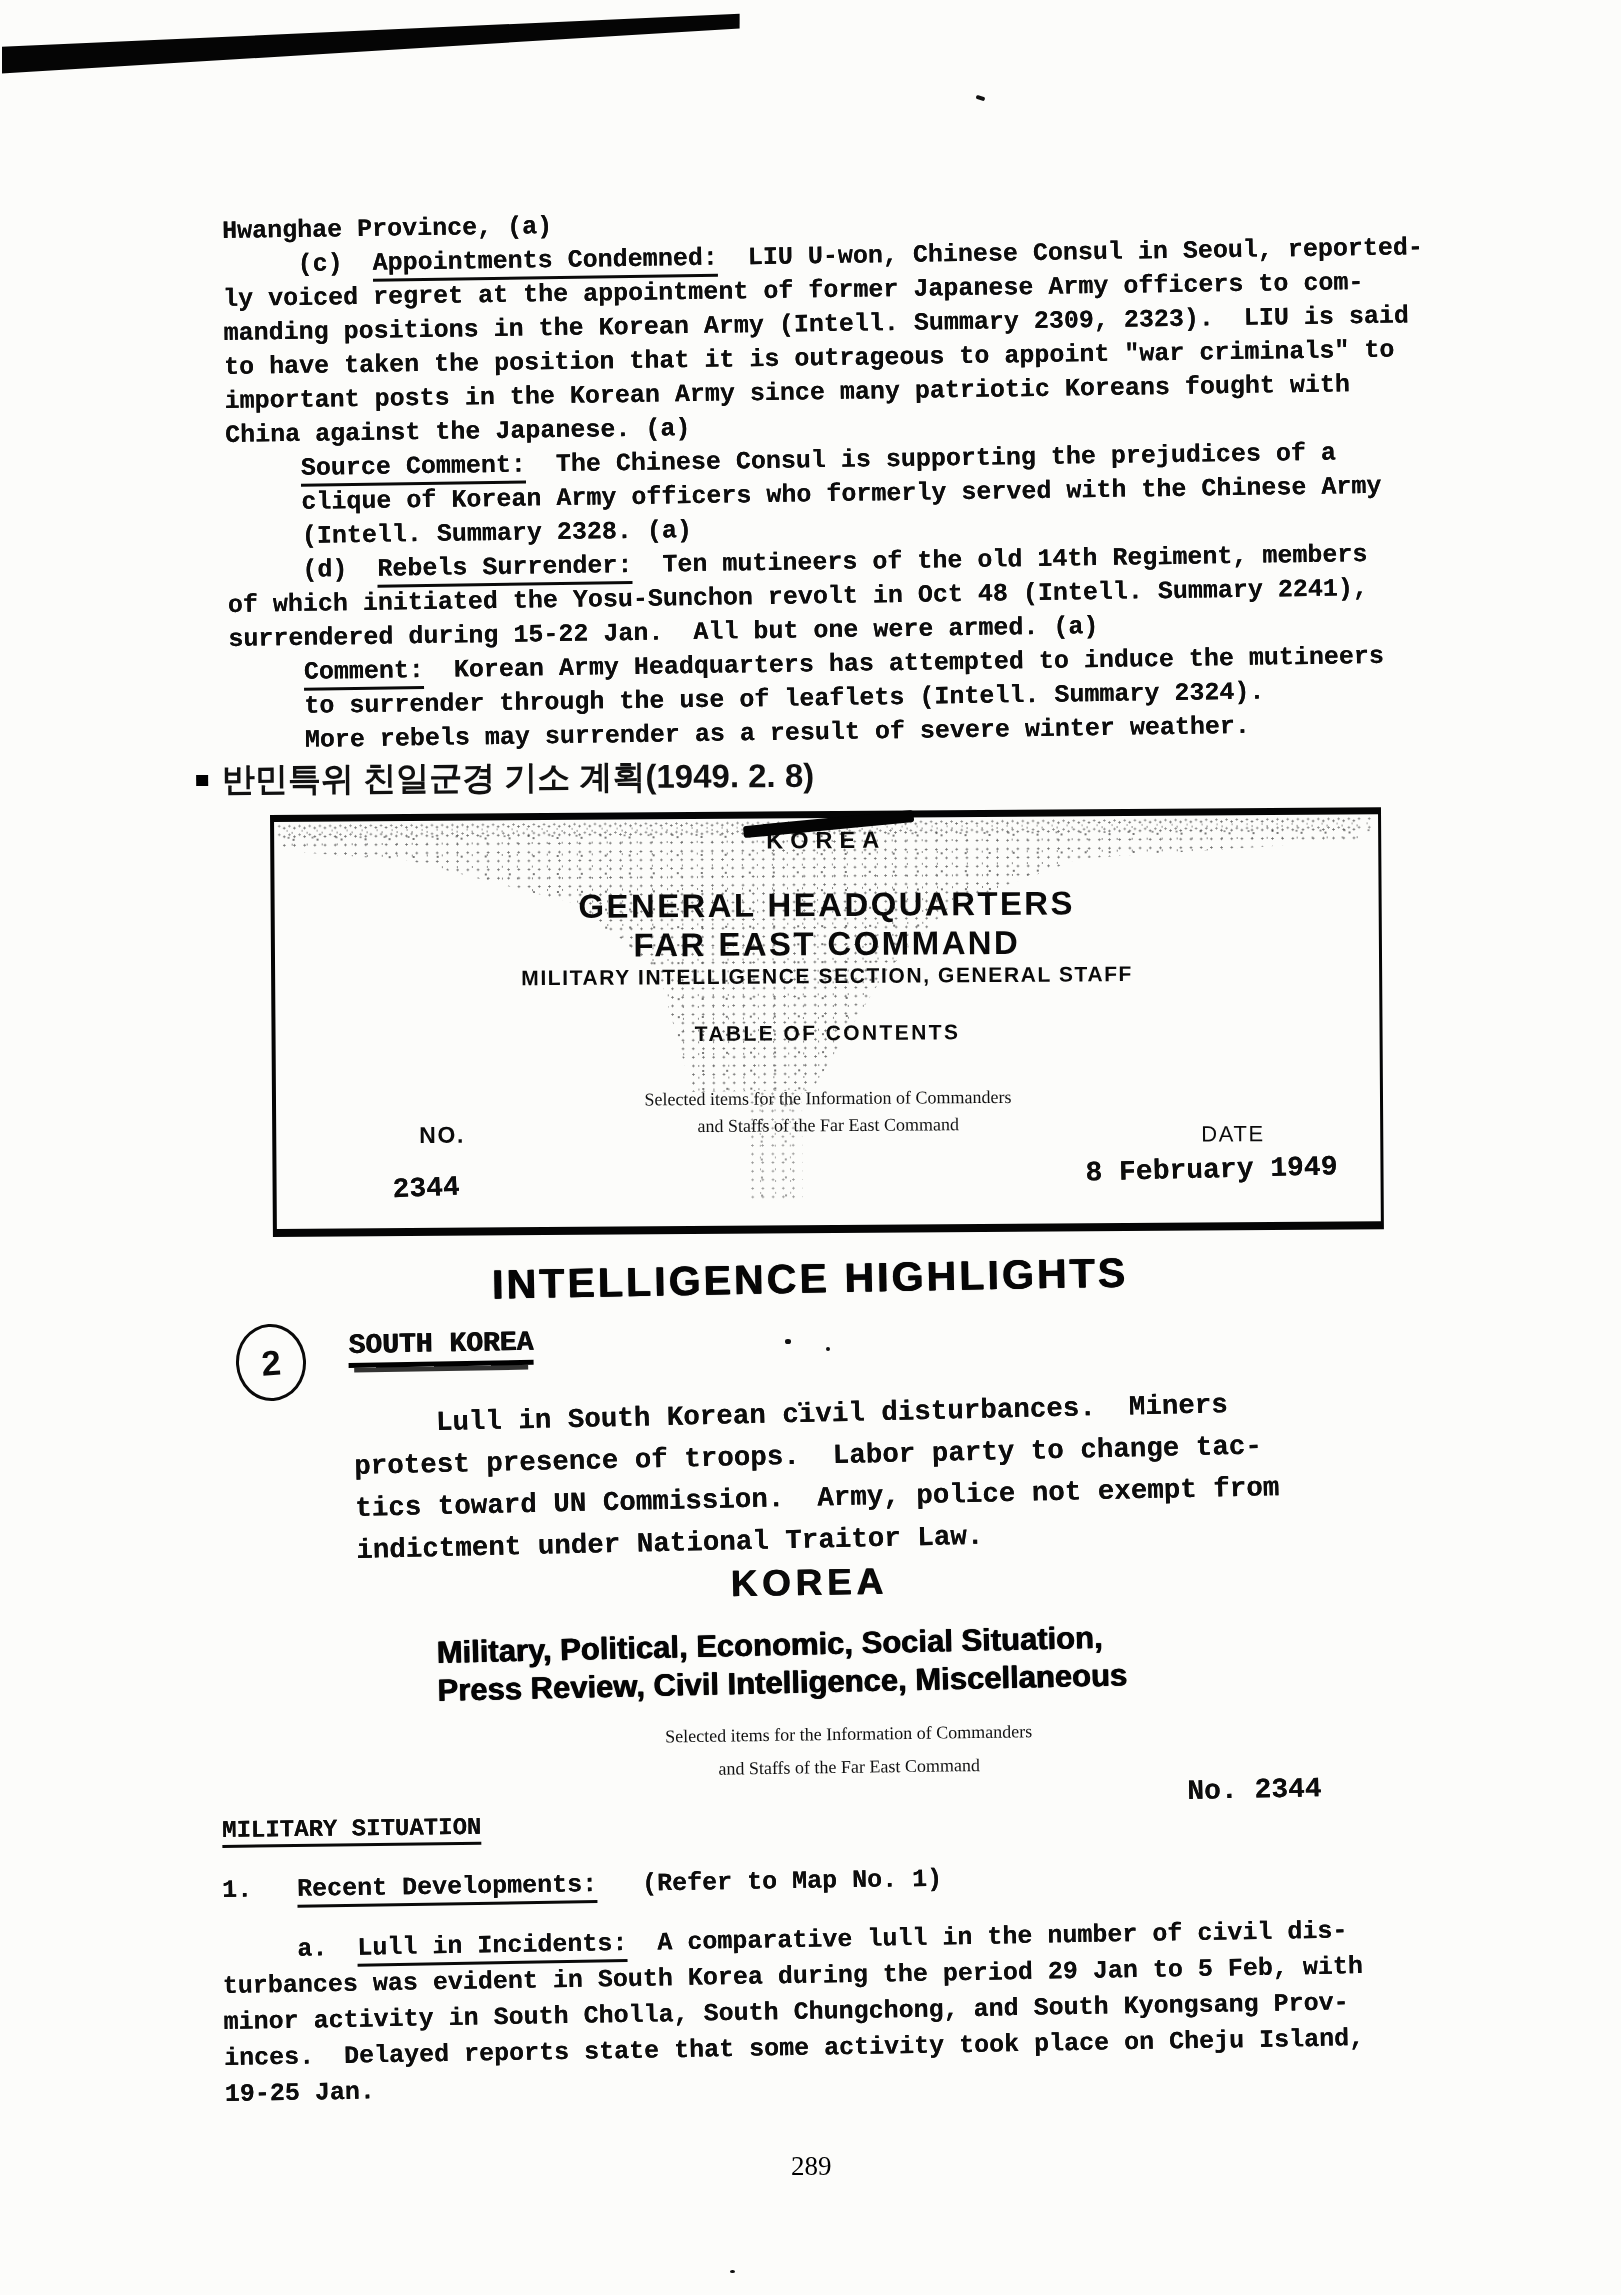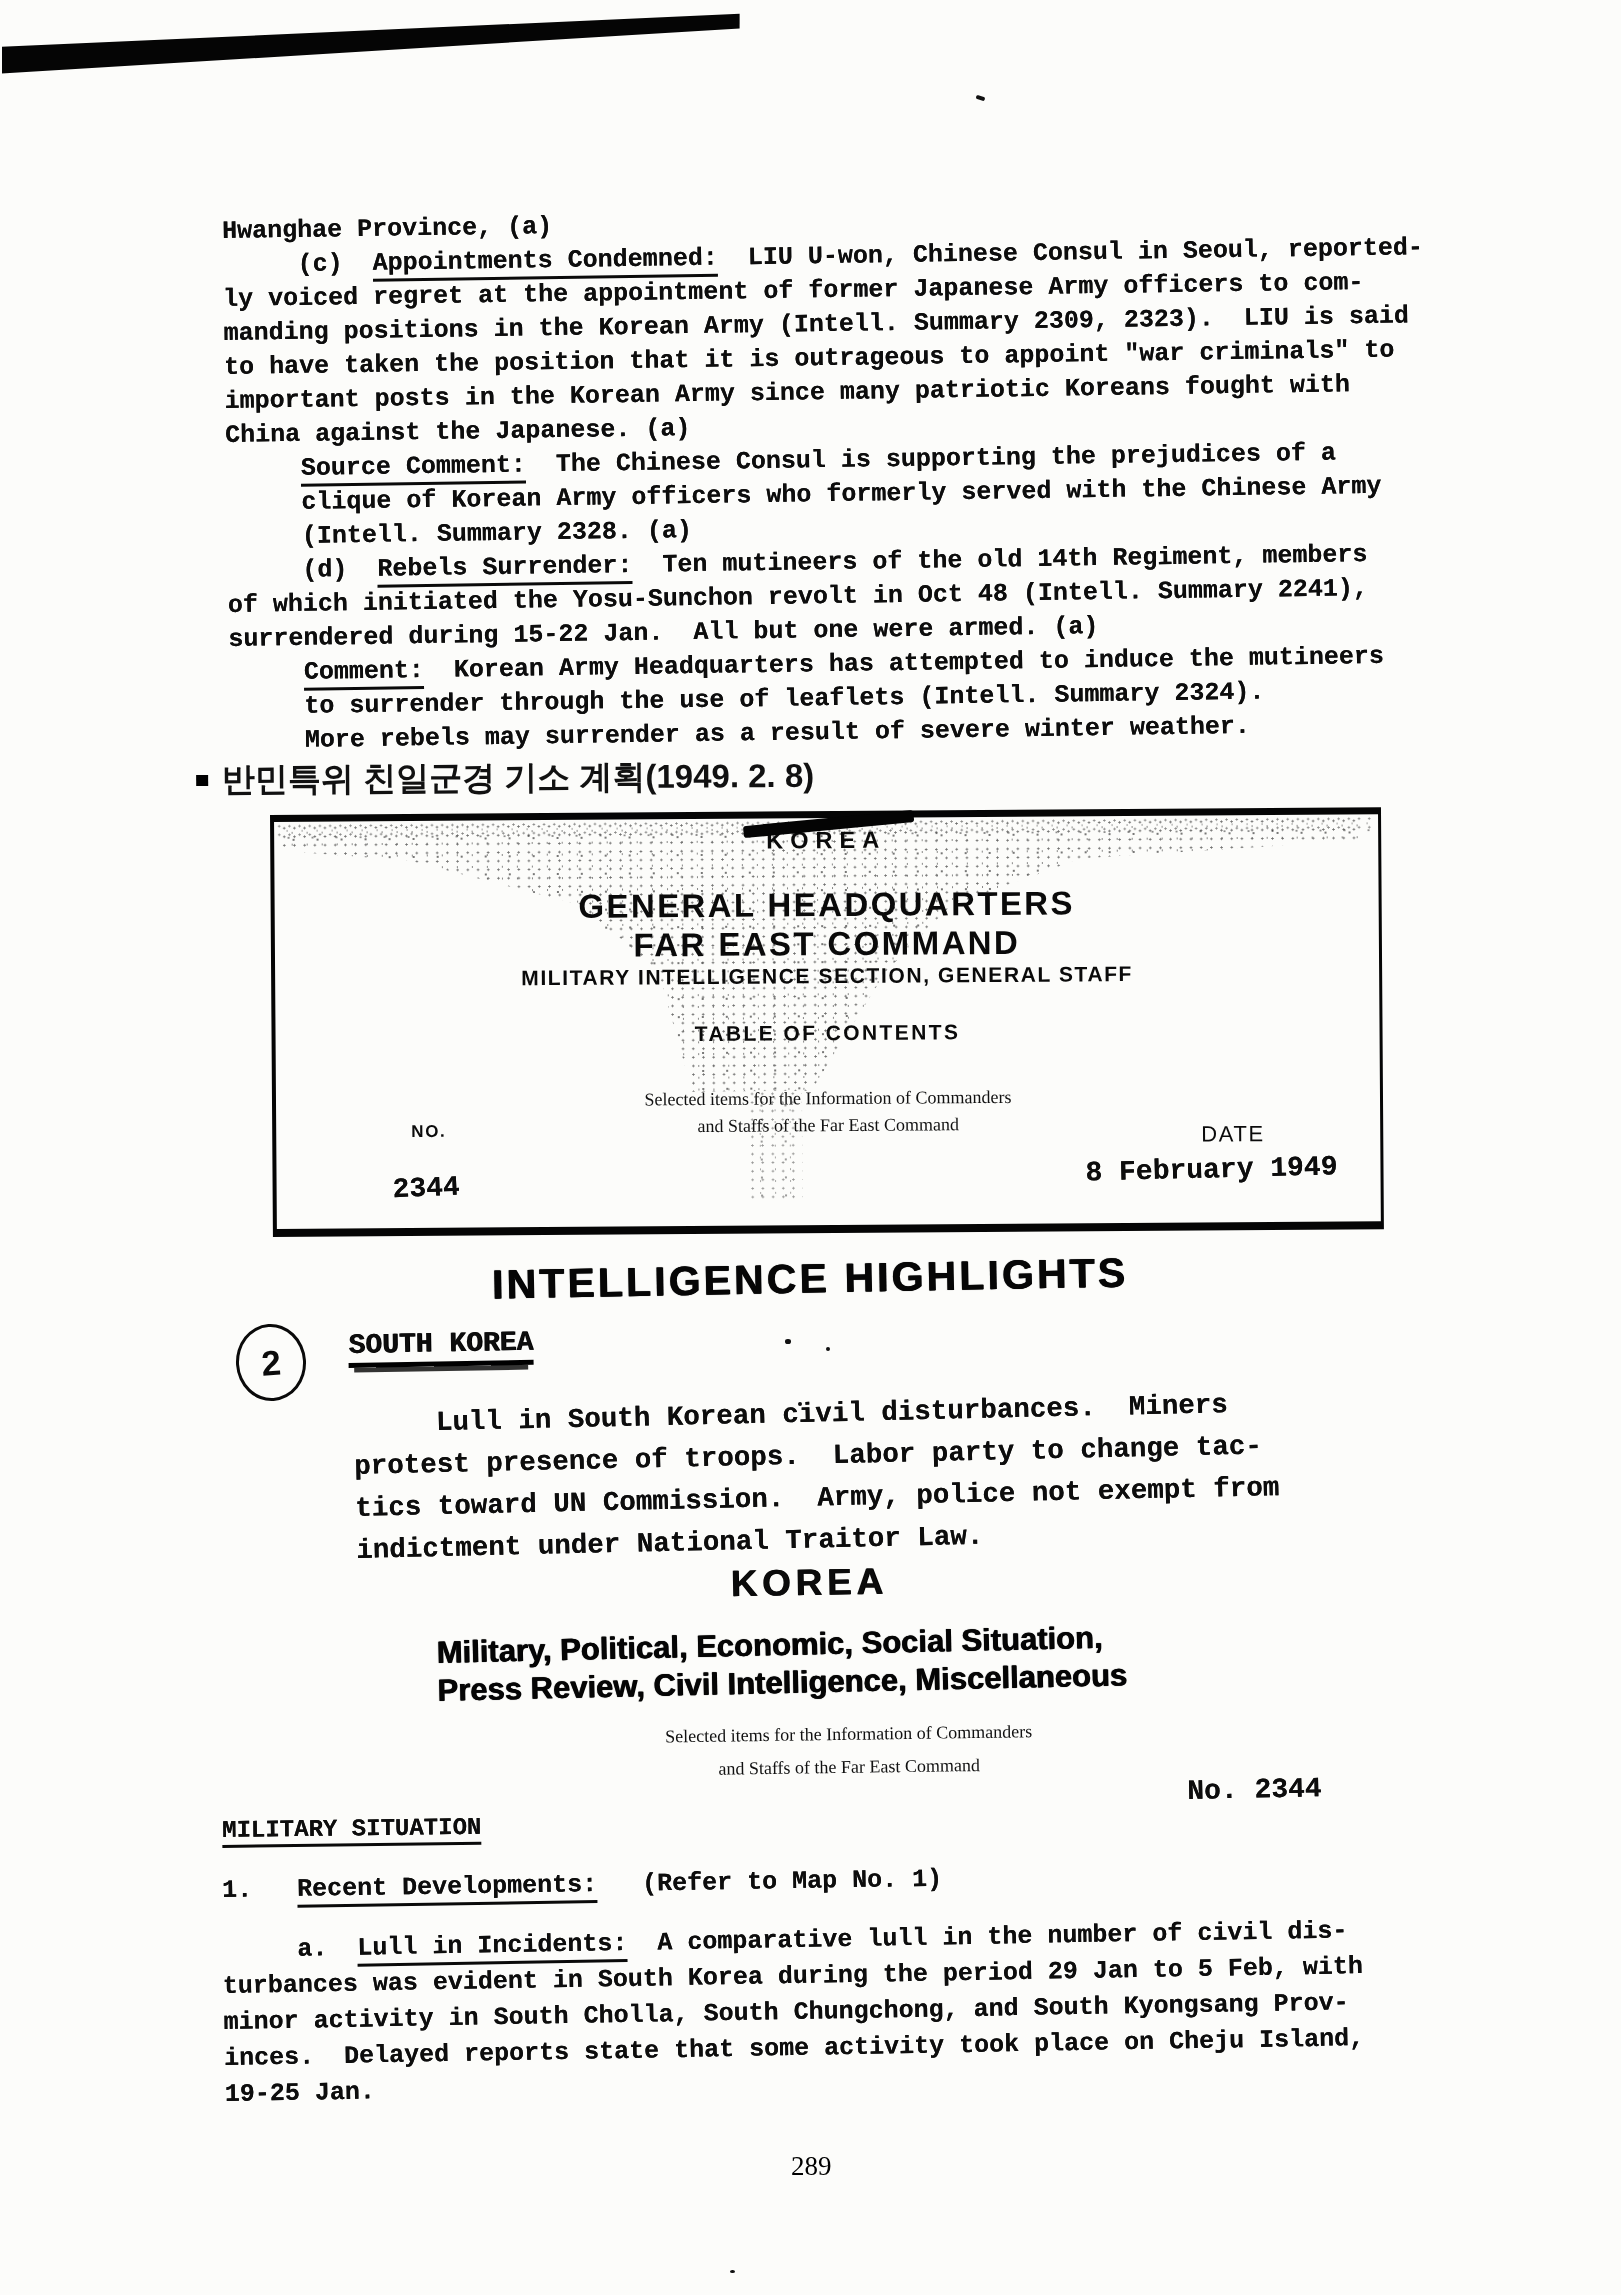--- a/index.html
+++ b/index.html
@@ -75,21 +75,21 @@
   }
   .ghq{position:absolute;width:100%;text-align:center;font-weight:bold;color:#0a0a0a;}
   .ghq1{top:68px;font-size:33px;letter-spacing:2.4px;}
   .ghq2{top:107px;font-size:33px;letter-spacing:2.4px;}
   .ghq3{top:146px;font-size:21px;letter-spacing:1.6px;}
   .toc-title{top:203px;font-size:21px;letter-spacing:2.4px;}
   .selnote{position:absolute;width:100%;text-align:center;
     font-family:"Liberation Serif", serif;font-size:18px;color:#111;}
   .sel1{top:270px;}
   .sel2{top:297px;}
-  .no-label{position:absolute;left:135px;top:301px;font-size:17px;font-weight:bold;letter-spacing:1.6px;}
+  .no-label{position:absolute;left:143px;top:301px;font-size:23px;font-weight:bold;letter-spacing:1.6px;}
   .date-label{position:absolute;left:925px;top:306px;font-size:22px;font-weight:normal;letter-spacing:1.6px;}
   .no-value{position:absolute;left:116px;top:352px;font-size:28px;transform:rotate(-2deg);}
   .date-value{position:absolute;left:809px;top:339px;font-size:28px;transform:rotate(-1deg);}
   
   .ih-title{
     left:480px;top:1262px;width:659px;text-align:center;
     font-size:41px;font-weight:bold;letter-spacing:3.1px;color:#060606;
     transform:rotate(-1.1deg);transform-origin:left top;
     text-shadow:0.8px 0 0 #060606, 0 0 0.8px rgba(0,0,0,.7);
   }

